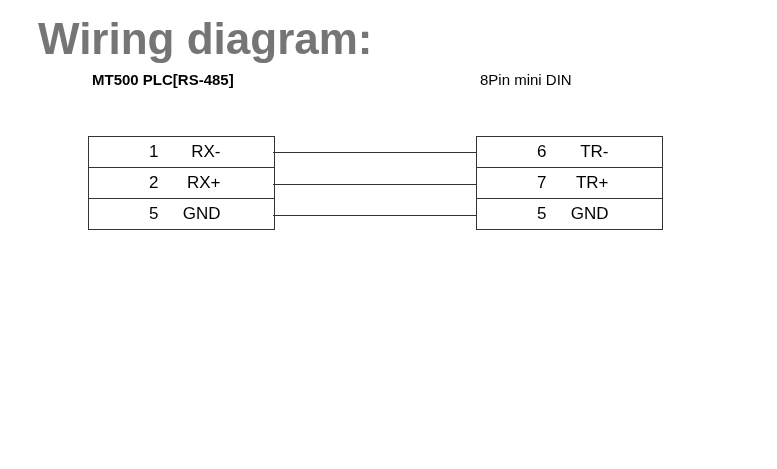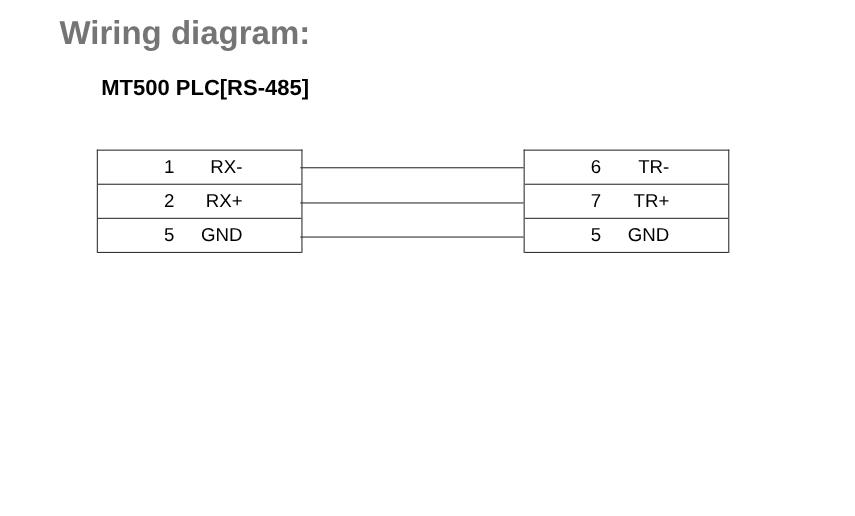--- a/index.html
+++ b/index.html
@@ -1,35 +1,36 @@
 <!DOCTYPE html>
 <html><head>
   <meta charset="utf-8">
   <style>
     html, body { margin:0; padding:0; background:#ffffff; }
     body { width:777px; height:469px; position:relative; overflow:hidden; font-family:"Liberation Sans", sans-serif; color:#000; }
-    .title { position:absolute; left:54px; top:14px; font-size:30px; font-weight:bold; color:#757575; letter-spacing:0px; }
-    .hdr { position:absolute; font-size:20px; line-height:22px; }
+    .title { position:absolute; left:38px; top:14px; font-size:44px; font-weight:bold; color:#757575; letter-spacing:0px; }
+    .hdr { position:absolute; font-size:15px; line-height:22px; }
     .hdr .b { font-weight:bold; }
     .tbl { position:absolute; top:136px; width:185px; border:1px solid #333; border-bottom:none; }
     .row { height:31px; border-bottom:1px solid #333; box-sizing:border-box; display:flex; align-items:center; justify-content:center; font-size:17px; }
     .row .pin { display:inline-block; width:16px; text-align:right; margin-right:14px; }
     .row .sig { display:inline-block; width:48px; text-align:right; }
     .wire { position:absolute; left:273px; width:203px; height:1px; background:#333; }
   </style>
 </head>
 <body>
 
 <div class="title">Wiring diagram:</div>
 
 <div class="hdr" style="left:92px; top:69px;">
   <div class="b">MT500 PLC[RS-485]</div>
 </div>
 
 <div class="hdr" style="left:480px; top:69px;">
+  <div>8Pin mini DIN</div>
 </div>
 
 <div class="tbl" style="left:88px;">
   <div class="row">
     <span class="pin">1</span>
     <span class="sig">RX-</span>
   </div>
   <div class="row">
     <span class="pin">2</span>
     <span class="sig">RX+</span>

